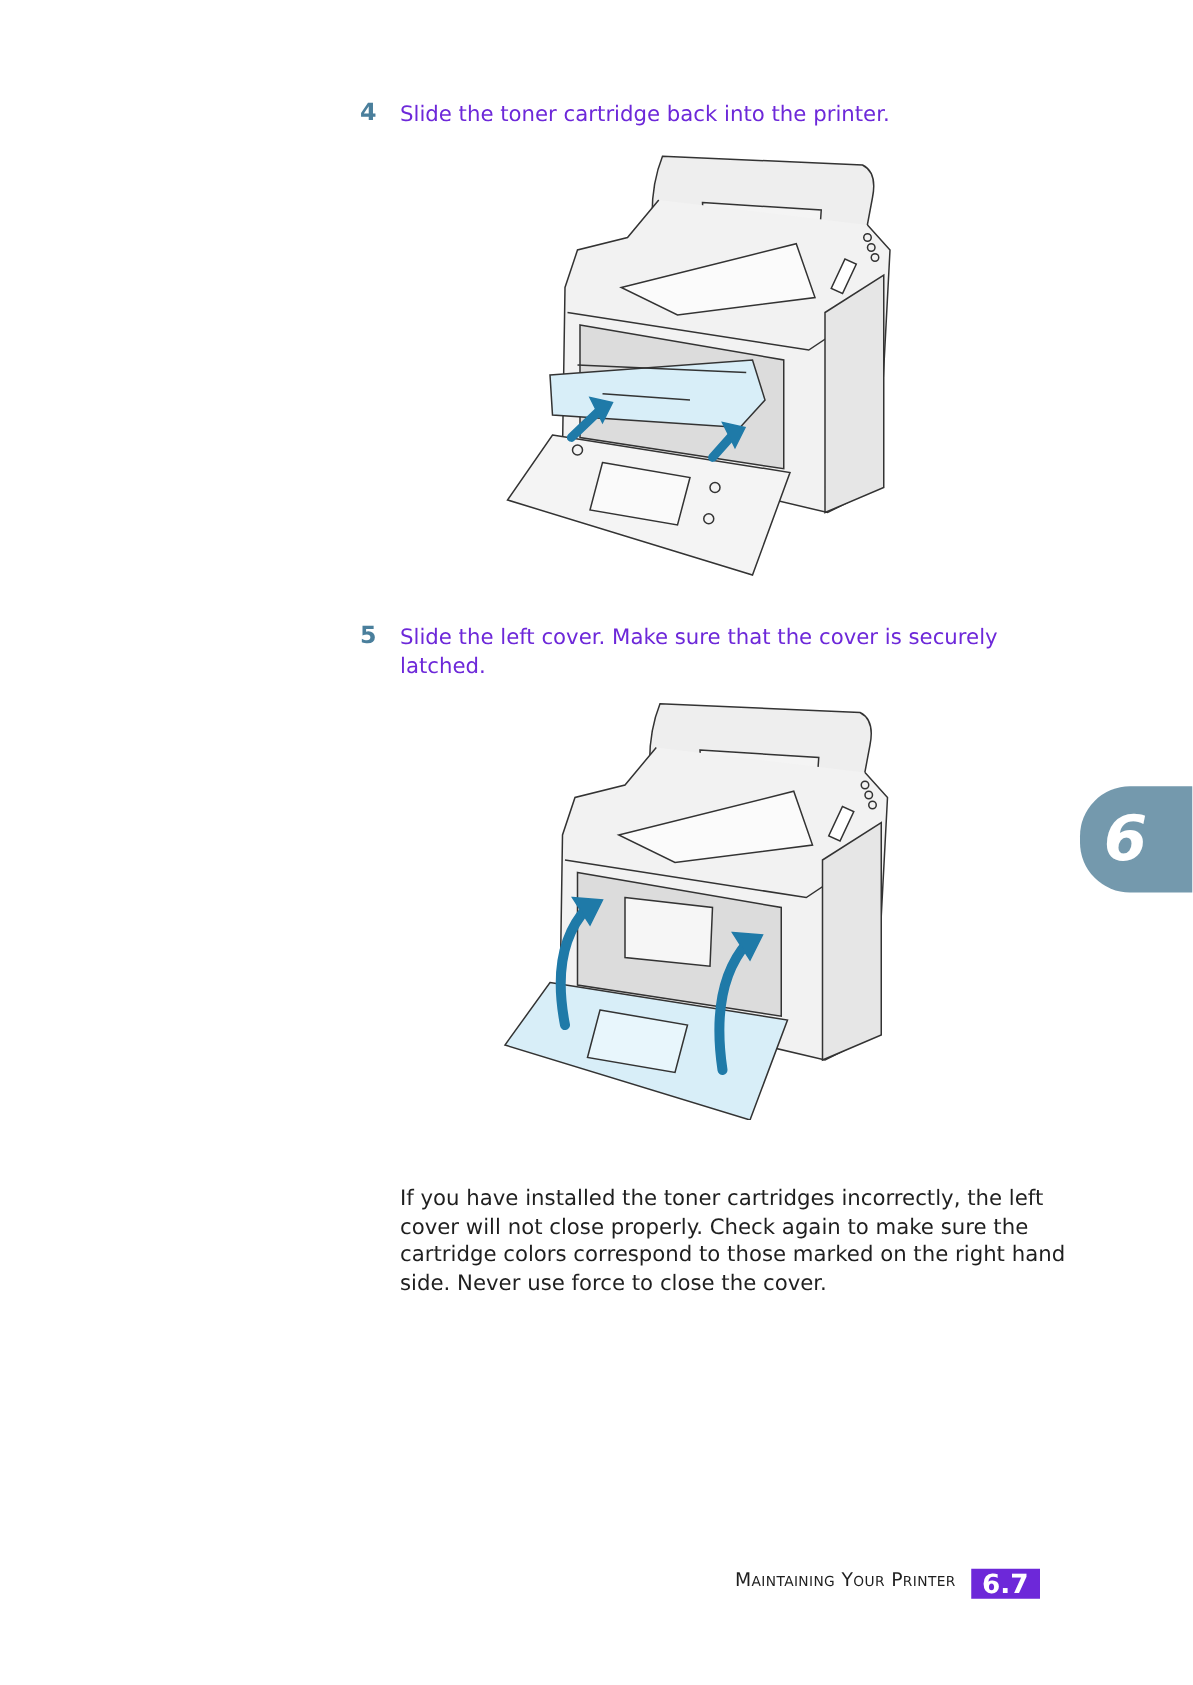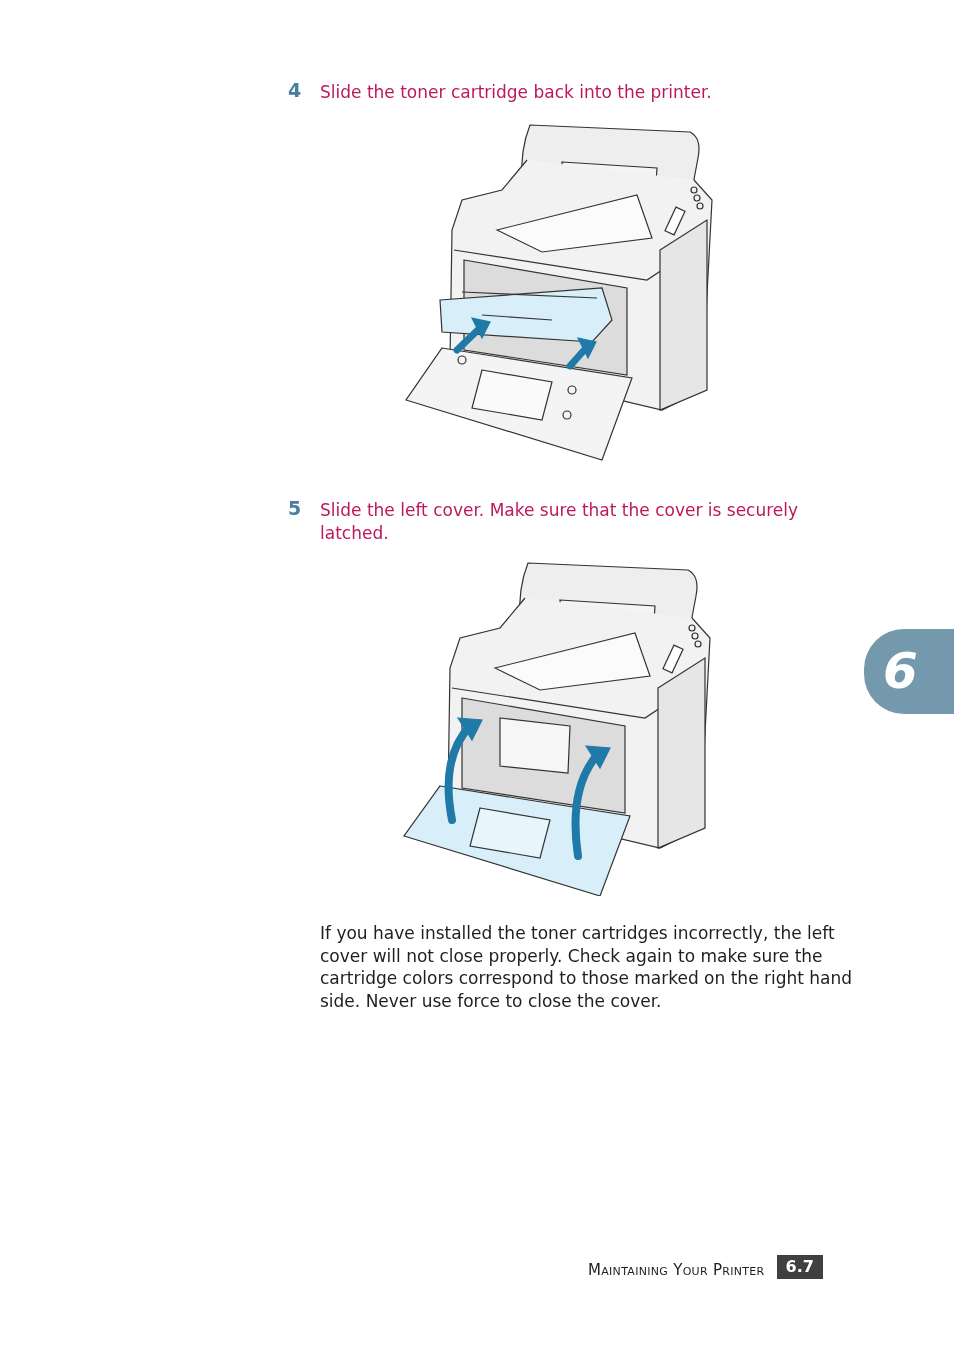--- a/index.html
+++ b/index.html
@@ -2,32 +2,32 @@
 <html><head>
   <meta charset="utf-8">
   <style>
     html, body { margin: 0; padding: 0; background: #ffffff; }
     body { width: 954px; height: 1348px; position: relative; overflow: hidden;
            font-family: "DejaVu Sans", sans-serif; color: #1a1a1a; }
     .step { position: absolute; left: 288px; width: 560px; }
     .step-num { position: absolute; left: 0; top: 0; font-weight: bold; font-size: 19px;
                 color: #4a7f9c; line-height: 22px; }
     .step-text { position: absolute; left: 32px; top: 2px; width: 530px; font-size: 17px;
-                 line-height: 22.5px; color: #be185d; }
+                 line-height: 22.5px; color: #6d28d9; }
     .figure { position: absolute; }
-    .note { position: absolute; left: 320px; top: 922px; width: 535px; font-size: 17px;
+    .note { position: absolute; left: 320px; top: 948px; width: 535px; font-size: 17px;
             line-height: 22.5px; color: #1f1f1f; }
     .chapter-tab { position: absolute; left: 864px; top: 629px; width: 90px; height: 85px;
                    background: #7499ad; border-radius: 40px 0 0 40px; }
     .chapter-tab span { position: absolute; left: 19px; top: 12px; font-size: 50px; font-weight: bold;
                         font-style: italic; color: #ffffff; line-height: 60px; }
-    .footer { position: absolute; top: 1255px; left: 588px; height: 24px; display: flex; align-items: flex-end; }
+    .footer { position: absolute; top: 1255px; left: 588px; height: 24px; display: flex; align-items: flex-start; }
     .footer-title { font-size: 15px; color: #1f1f1f; font-variant: small-caps; letter-spacing: 0.3px; }
-    .footer-page { margin-left: 12px; background: #404040; color: #ffffff; font-weight: bold;
-                   font-size: 16px; padding: 0 9px; height: 24px; line-height: 24px; }
+    .footer-page { margin-left: 12px; background: #6d28d9; color: #ffffff; font-weight: bold;
+                   font-size: 21px; padding: 0 9px; height: 24px; line-height: 24px; }
   </style>
 </head>
 <body>
 
 <div class="step" style="top:79px;">
   <div class="step-num">4</div>
   <div class="step-text">Slide the toner cartridge back into the printer.</div>
 </div>
 
 <div class="figure" style="left:402px; top:120px;">

